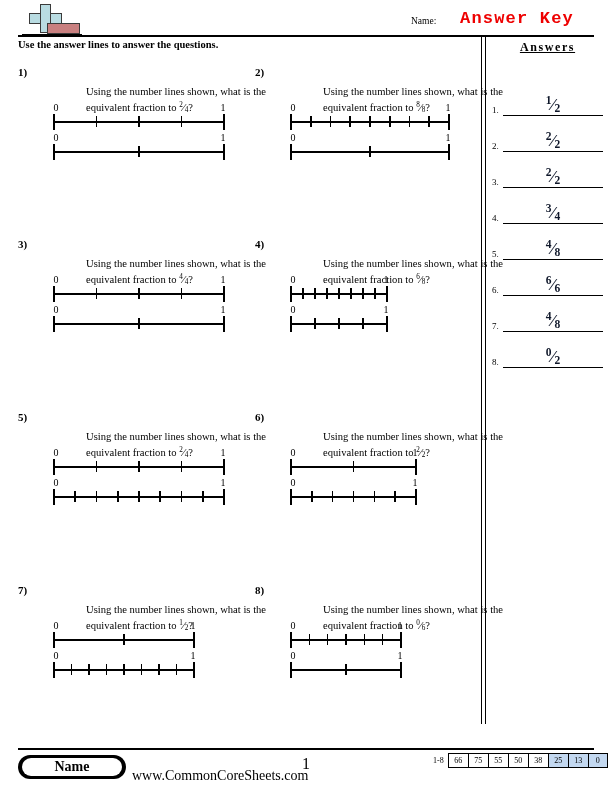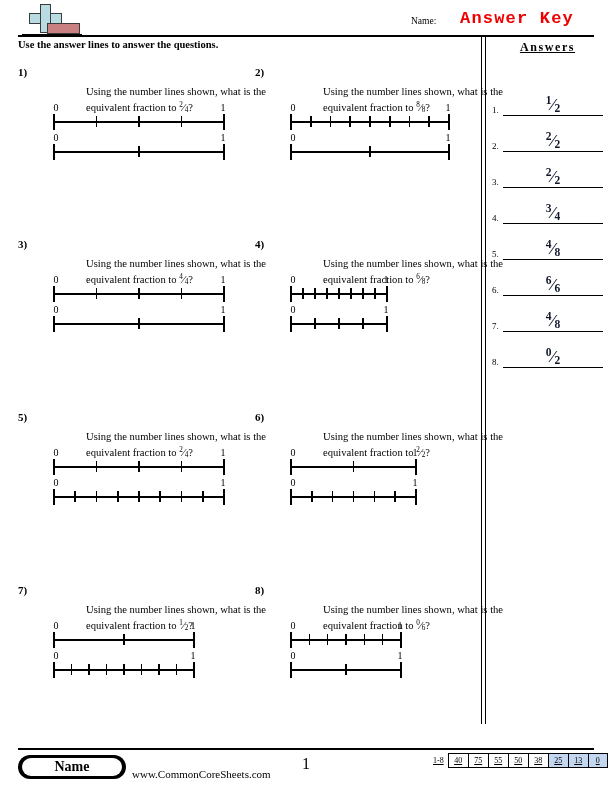--- a/index.html
+++ b/index.html
@@ -245,35 +245,34 @@
     background: #fff;
     border-radius: 9px;
     text-align: center;
     font-size: 14px;
     font-weight: bold;
     line-height: 18px;
   }
   .site {
     position: absolute;
     left: 132px; top: 768px;
-    font-size: 11px;
+    font-size: 14px;
   }
   .page-no {
     position: absolute;
     left: 306px; top: 755px;
     transform: translateX(-50%);
     font-size: 16px;
   }
   .score-wrap {
     position: absolute;
     left: 433px; top: 753px;
     height: 15px;
     display: flex;
     align-items: stretch;
-    text-decoration: underline;
   }
   .score-range {
     font-size: 8px;
     padding-right: 4px;
     line-height: 15px;
   }
   .score-cell {
     width: 20px;
     border: 1px solid #000;
     border-right: none;
@@ -569,21 +568,21 @@
 
 <div class="footer-rule"></div>
 <div class="math-badge">
   <div class="inner">Name</div>
 </div>
 <div class="site">www.CommonCoreSheets.com</div>
 <div class="page-no">1</div>
 <div class="score-wrap">
   <div class="score-range">1-8</div>
   <div id="score-host" style="display:flex">
-      <div class="score-cell">40</div>
+      <div class="score-cell">66</div>
       <div class="score-cell">75</div>
       <div class="score-cell">55</div>
       <div class="score-cell">50</div>
       <div class="score-cell">38</div>
       <div class="score-cell hl">25</div>
       <div class="score-cell hl">13</div>
       <div class="score-cell hl">0</div>
     </div>
 </div>
 

